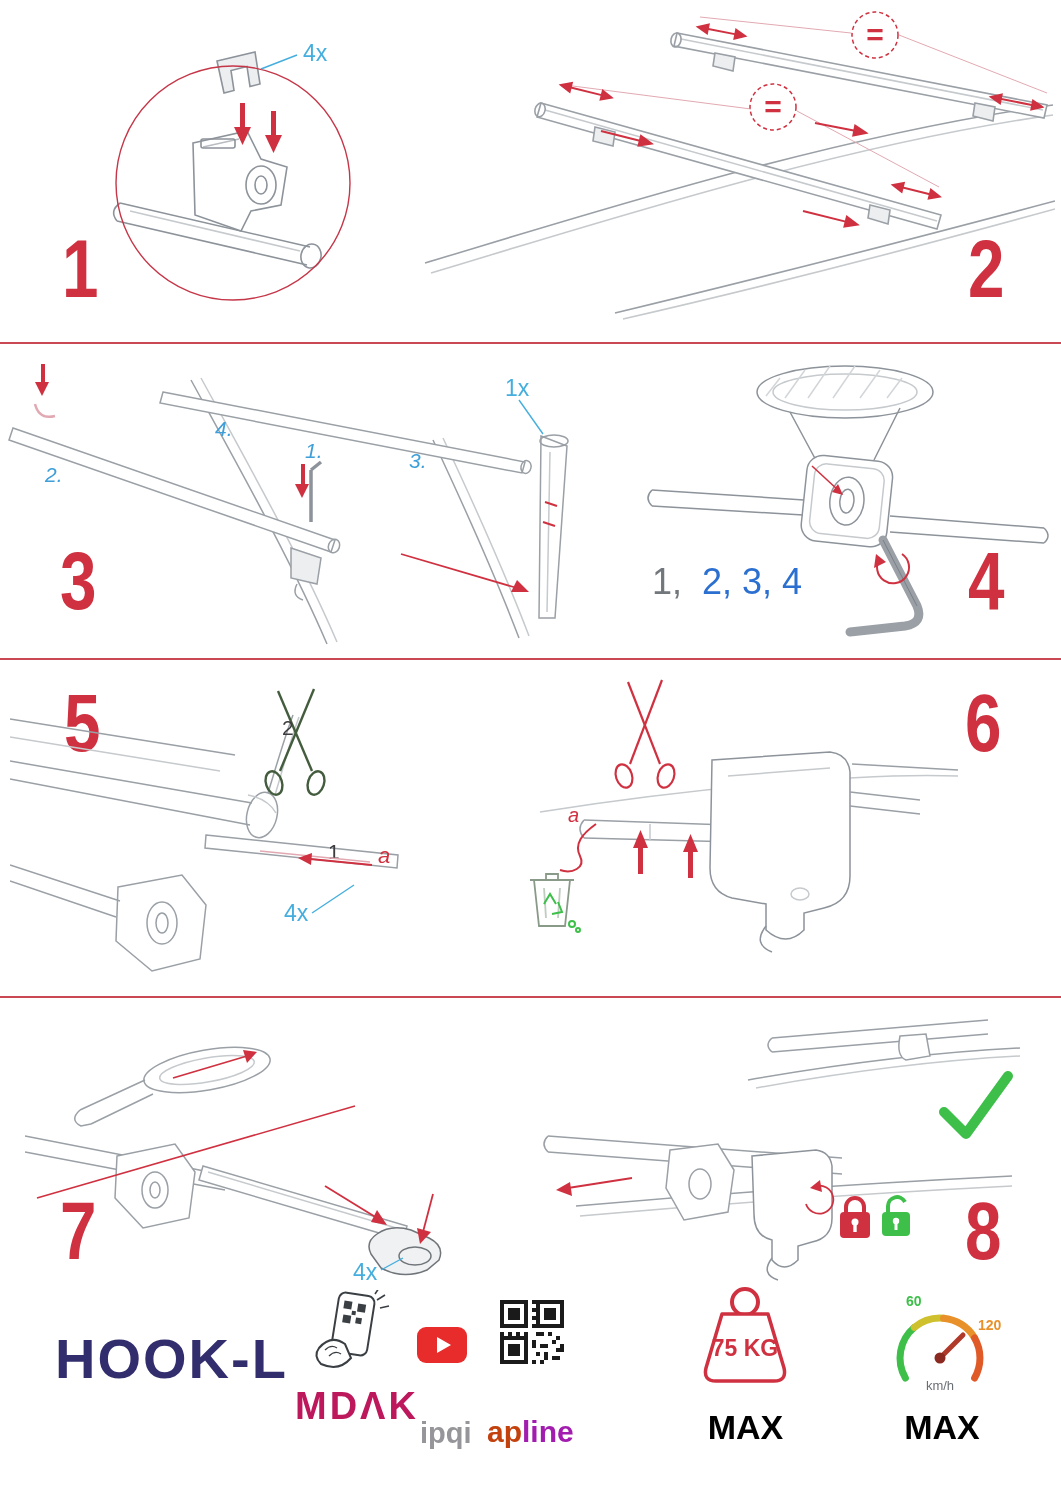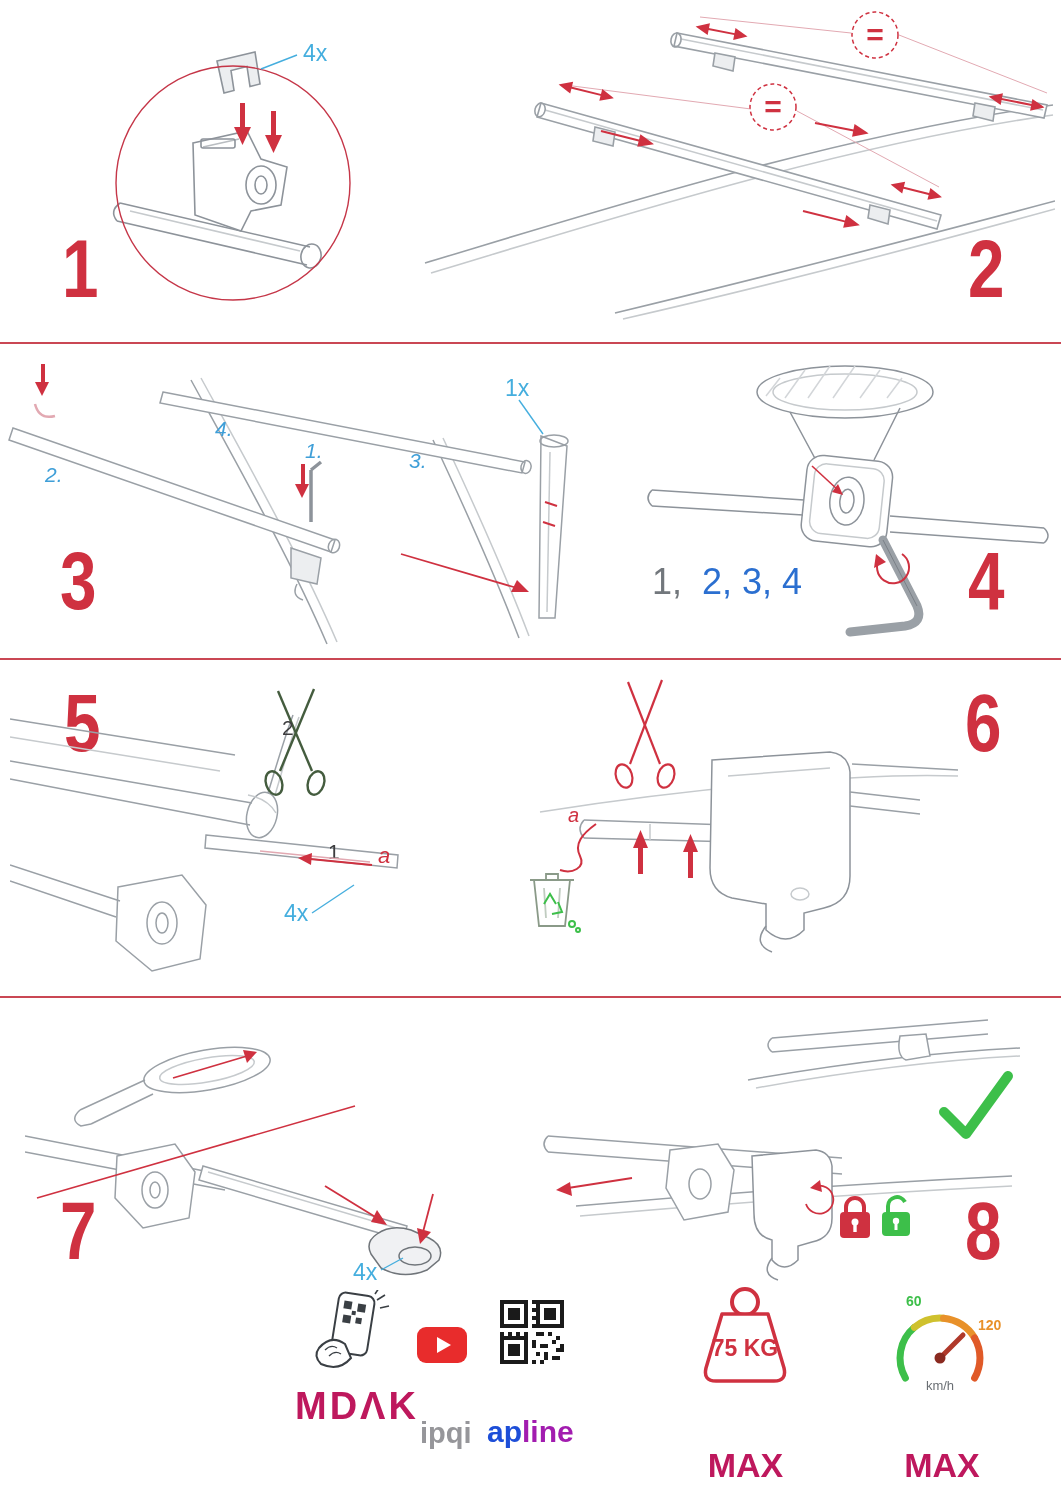--- a/index.html
+++ b/index.html
@@ -6,21 +6,21 @@
   html,body{margin:0;padding:0;background:#fff;}
   #page{position:relative;width:1061px;height:1500px;background:#ffffff;
         font-family:"Liberation Sans",sans-serif;overflow:hidden;}
   .abs{position:absolute;}
   .stepnum{position:absolute;font-size:82px;line-height:1;font-weight:600;color:#cf3140;
            transform:scaleX(.8);transform-origin:left top;}
   .divider{position:absolute;left:0;width:1061px;height:1.5px;background:#ca4754;}
   svg text{font-family:"Liberation Sans",sans-serif;}
   .qtylabel{fill:#45aede;font-size:23px;}
   .bluelabel{fill:#3f9fd8;font-size:21px;font-style:italic;}
-  .footer-max{position:absolute;font-size:34px;font-weight:700;color:#be185d;text-align:center;margin-top:38px;}
+  .footer-max{position:absolute;font-size:34px;font-weight:700;color:#000000;text-align:center;}
   .brand-navy{color:#322e6e;}
 </style>
 </head>
 <body>
 
 <div id="page">
 
   <svg class="abs" style="left:75px;top:15px" width="330" height="305" viewBox="0 0 330 305">
     <g stroke="#8d939a" fill="none" stroke-width="1.6">
       <path d="M45,188 L235,232"></path>
@@ -324,20 +324,21 @@
     </g>
     <g transform="translate(362,182)">
       <path d="M6,22 v-6 a9,9 0 0 1 17,-4" stroke="#3dbf4a" stroke-width="4" fill="none"></path>
       <rect x="0" y="22" width="28" height="24" rx="4" fill="#3dbf4a"></rect>
       <circle cx="14" cy="31" r="3.2" fill="#ffffff"></circle>
       <rect x="12.5" y="33" width="3" height="7" fill="#ffffff"></rect>
     </g>
   </svg>
   <div class="stepnum" style="left:965px;top:1190px">8</div>
 
+  <div class="abs brand-navy" style="left:55px;top:1326px;font-size:56px;font-weight:700;letter-spacing:2px">HOOK-L</div>
 
   <svg class="abs" style="left:305px;top:1290px" width="90" height="90" viewBox="0 0 90 90">
     <g stroke="#3a3f44" fill="#ffffff" stroke-width="2">
       <rect x="30" y="4" width="36" height="60" rx="7" transform="rotate(9 48 34)"></rect>
       <g fill="#3a3f44" stroke="none" transform="rotate(9 48 34)">
         <rect x="36" y="12" width="8" height="8"></rect>
           <rect x="50" y="13" width="8" height="8"></rect>
         <rect x="37" y="26" width="8" height="8"></rect>
           <rect x="50" y="27" width="6" height="6"></rect>
         <rect x="45" y="21" width="4" height="4"></rect>
@@ -381,21 +382,21 @@
         <rect x="54" y="58" width="8" height="4"></rect>
       <rect x="34" y="62" width="4" height="4"></rect>
         <rect x="42" y="62" width="4" height="4"></rect>
       <rect x="58" y="50" width="4" height="4"></rect>
     </g>
   </svg>
 
   <div class="abs" style="left:295px;top:1385px;font-size:38px;font-weight:600;letter-spacing:3px;color:#be185d">MDΛK</div>
   <div class="abs" style="left:420px;top:1417px;font-size:29px;font-weight:700;color:#96969a">ipqi</div>
   <div class="abs" style="left:487px;top:1415px;font-size:30px;font-weight:600">
-    <span style="color:#1d4ed8">ap</span><span style="color:#a21caf">line</span>
+    <span style="color:#c2410c">ap</span><span style="color:#a21caf">line</span>
   </div>
 
   <svg class="abs" style="left:688px;top:1284px" width="115" height="115" viewBox="0 0 115 115">
     <circle cx="57" cy="18" r="13" stroke="#cf3140" stroke-width="4" fill="none"></circle>
     <path d="M34,30 L80,30 L96,84 Q99,97 86,97 L28,97 Q15,97 18,84 Z" fill="#ffffff" stroke="#cf3140" stroke-width="3.5" stroke-linejoin="round"></path>
     <text x="57" y="72" text-anchor="middle" font-size="23" font-weight="bold" fill="#cf3140">75 KG</text>
   </svg>
   <div class="footer-max" style="left:688px;top:1408px;width:115px">MAX</div>
 
   <svg class="abs" style="left:878px;top:1284px" width="128" height="112" viewBox="0 0 128 112">

